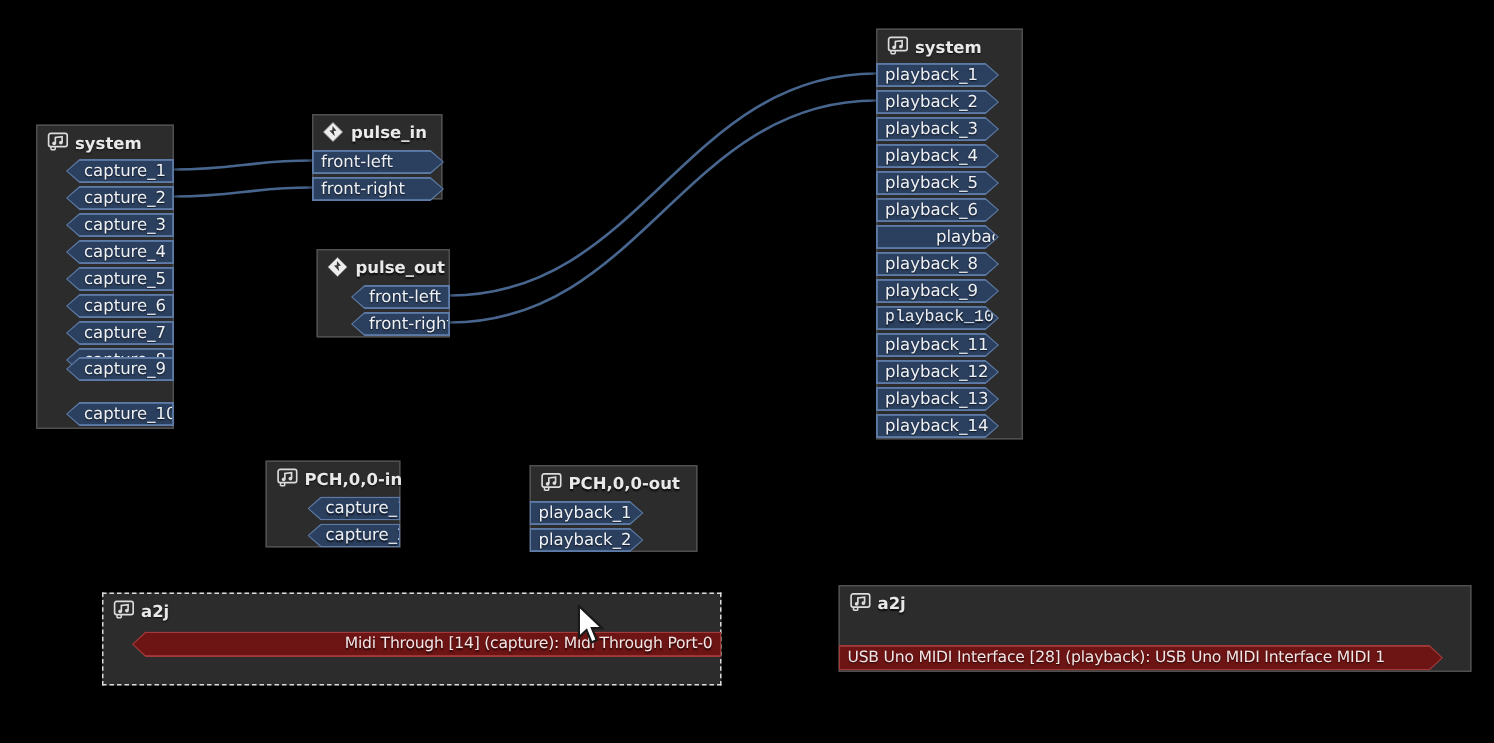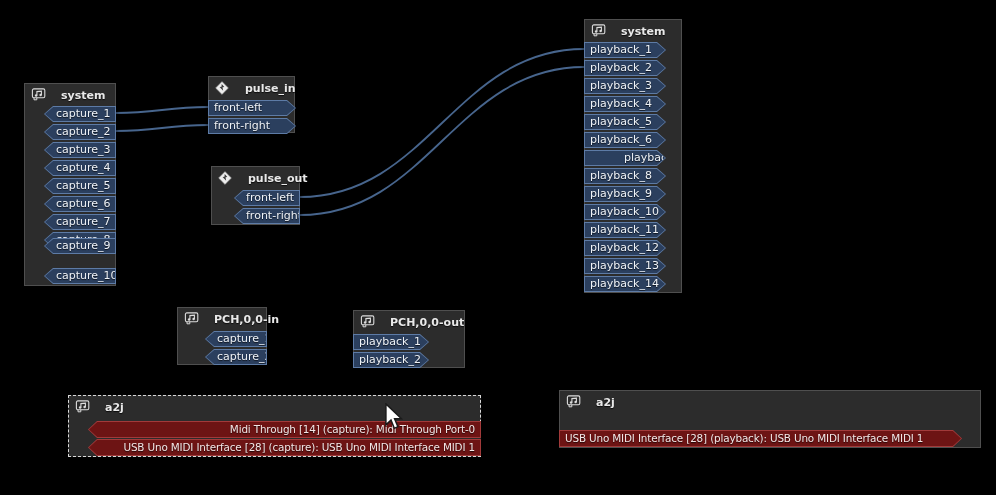--- a/index.html
+++ b/index.html
@@ -12,21 +12,21 @@
   #wires{position:absolute;left:0;top:0;z-index:1;pointer-events:none;}
   .wire{fill:none;stroke:#47658d;stroke-width:1.8px;}
 
   .node{
     position:absolute;box-sizing:border-box;z-index:2;
     background:#2c2c2c;border:1px solid #4f4f4f;
     box-shadow:0 0 5px rgba(0,0,0,.9);
   }
   .node.selected{border:1px dashed #d9d9d9;}
   .node-header{
-    display:flex;align-items:center;gap:14px;
+    display:flex;align-items:center;gap:3px;
     padding:4px 5px 2px 6px;
   }
   .node-title{
     font-weight:bold;font-size:11px;color:#e9e9e9;
     text-shadow:0 1px 1px rgba(0,0,0,.75);white-space:nowrap;
   }
   .hdr-icon{display:inline-flex;width:16px;height:14px;flex:0 0 auto;}
 
   .ports{position:absolute;inset:0;}
   .port{position:absolute;box-sizing:border-box;}
@@ -239,21 +239,21 @@
             <span class="port-label" style="line-height: 14px;">playback_8</span>
           </div>
         </div>
         <div class="port in audio" style="top: 166px; height: 16px; width: 82px; left: -1px;">
           <div class="port-fill">
             <span class="port-label" style="line-height: 14px;">playback_9</span>
           </div>
         </div>
         <div class="port in audio" style="top: 184px; height: 16px; width: 82px; left: -1px;">
           <div class="port-fill">
-            <span class="port-label" style="line-height: 14px;">playback_10</span>
+            <span class="port-label" style="line-height: 14px; font-family: Liberation Mono, monospace;">playback_10</span>
           </div>
         </div>
         <div class="port in audio" style="top: 202px; height: 16px; width: 82px; left: -1px;">
           <div class="port-fill">
             <span class="port-label" style="line-height: 14px;">playback_11</span>
           </div>
         </div>
         <div class="port in audio" style="top: 220px; height: 16px; width: 82px; left: -1px;">
           <div class="port-fill">
             <span class="port-label" style="line-height: 14px;">playback_12</span>
@@ -336,25 +336,20 @@
             <circle cx="9.6" cy="7.0" r="1.25" fill="#dcdcdc"></circle>
           <path d="M3.0 9.7 v2.1 M5.8 9.7 v2.1 M3.0 11.8 h2.8" fill="none" stroke="#dcdcdc" stroke-width="1.0"></path>
         </svg>
       </span>
       <span class="node-title">a2j</span>
     </div>
     <div class="ports">
         <div class="port out midi" style="top: 25px; height: 17px; width: 393px; right: -1px;">
           <div class="port-fill">
             <span class="port-label" style="line-height: 15px;">Midi Through [14] (capture): Midi Through Port-0</span>
-          </div>
-        </div>
-        <div class="port out midi" style="top: 43px; height: 17px; width: 393px; right: -1px;">
-          <div class="port-fill">
-            <span class="port-label" style="line-height: 15px;">USB Uno MIDI Interface [28] (capture): USB Uno MIDI Interface MIDI 1</span>
           </div>
         </div>
       </div>
   </div>
 
   <div class="node" id="n-a2j-right">
     <div class="node-header">
       <span class="hdr-icon">
         <svg viewBox="0 0 16 14" width="16" height="14">
           <rect x="1.4" y="0.9" width="12.4" height="8.8" rx="1.4" fill="none" stroke="#dcdcdc" stroke-width="1.1"></rect>

